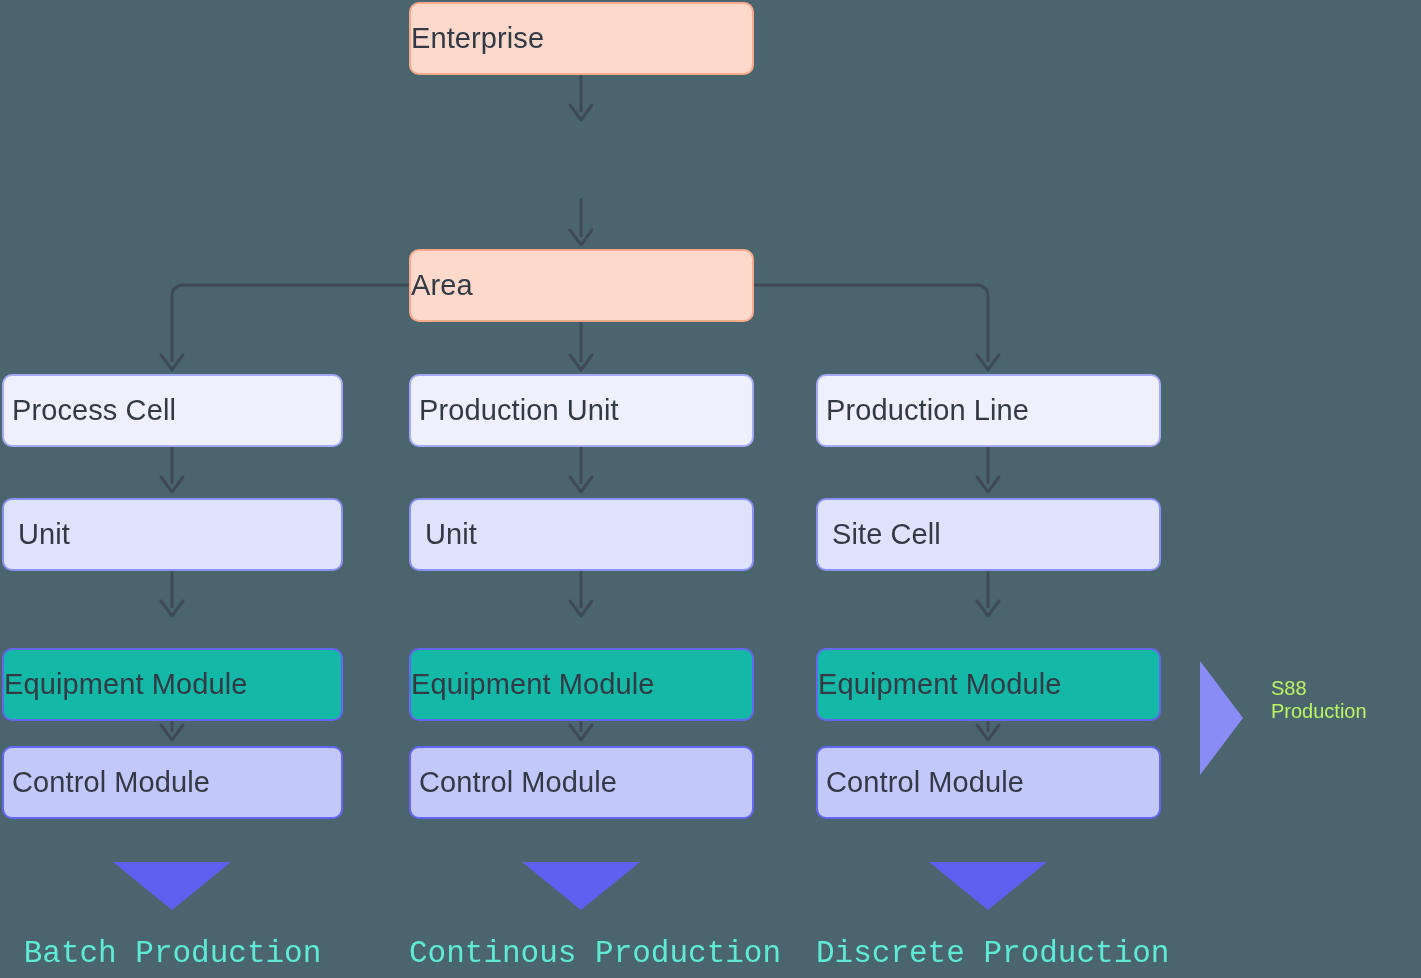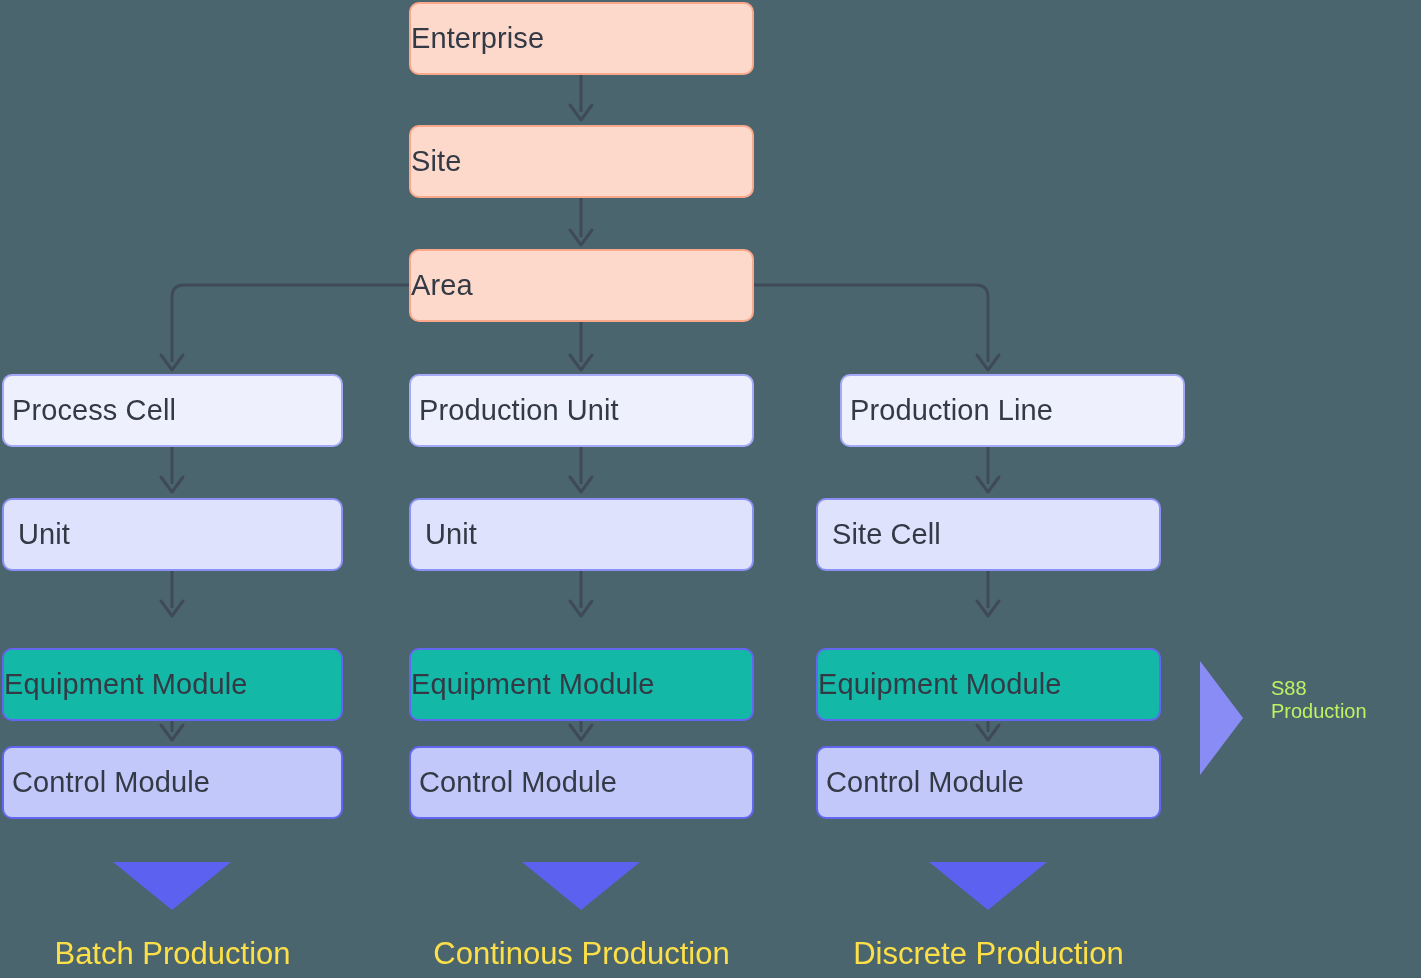--- a/index.html
+++ b/index.html
@@ -46,25 +46,26 @@
     background: #fcd9cb;
     border-color: #f9a88b;
   }
   .node-lvl-1 { background: #eef0fe; border-color: #a5a9f8; padding-left: 8px; }
   .node-lvl-2 { background: #dee2fc; border-color: #8b90f5; padding-left: 14px; }
   .node-lvl-3 { background: #14b8a6; border-color: #6366f1; margin-top: 26px; }
   .node-lvl-4 { background: #c3c8fb; border-color: #6366f1; padding-left: 8px; }
 
   .outcome-label {
     position: absolute;
-    color: #fde047;
+    color: #5eead4;
     font-size: 31px;
     line-height: 1;
     white-space: nowrap;
     text-align: center;
+    font-family: Liberation Mono, monospace;
   }
   .s88-label {
     position: absolute;
     color: #bef264;
     font-size: 20px;
     line-height: 1.16;
     white-space: nowrap;
   }
 </style>
 </head>
@@ -141,23 +142,20 @@
     <path d="M113,862 L231,862 L172,910 Z" fill="#5d61ef"></path>
     <path d="M522,862 L640,862 L581,910 Z" fill="#5d61ef"></path>
     <path d="M929,862 L1047,862 L988,910 Z" fill="#5d61ef"></path>
 
     <path d="M1200,661 L1243,718 L1200,775 Z" fill="#8a8cf5"></path>
   </svg>
 
   <div class="node node-lvl-enterprise" style="left:409px; top:2px; width:345px; height:73px;">
     <span>Enterprise</span>
   </div>
-  <div class="node node-lvl-site" style="left:409px; top:125px; width:345px; height:73px;">
-    <span>Site</span>
-  </div>
   <div class="node node-lvl-area" style="left:409px; top:249px; width:345px; height:73px;">
     <span>Area</span>
   </div>
 
   <div class="node node-lvl-1" style="left:2px; top:374px; width:341px; height:73px;">
     <span>Process Cell</span>
   </div>
   <div class="node node-lvl-2" style="left:2px; top:498px; width:341px; height:73px;">
     <span>Unit</span>
   </div>
@@ -174,21 +172,21 @@
   <div class="node node-lvl-2" style="left:409px; top:498px; width:345px; height:73px;">
     <span>Unit</span>
   </div>
   <div class="node node-lvl-3" style="left:409px; top:622px; width:345px; height:73px;">
     <span>Equipment Module</span>
   </div>
   <div class="node node-lvl-4" style="left:409px; top:746px; width:345px; height:73px;">
     <span>Control Module</span>
   </div>
 
-  <div class="node node-lvl-1" style="left:816px; top:374px; width:345px; height:73px;margin-left:24px;">
+  <div class="node node-lvl-1" style="left:816px; top:374px; width:345px; height:73px;">
     <span>Production Line</span>
   </div>
   <div class="node node-lvl-2" style="left:816px; top:498px; width:345px; height:73px;">
     <span>Site Cell</span>
   </div>
   <div class="node node-lvl-3" style="left:816px; top:622px; width:345px; height:73px;">
     <span>Equipment Module</span>
   </div>
   <div class="node node-lvl-4" style="left:816px; top:746px; width:345px; height:73px;">
     <span>Control Module</span>

